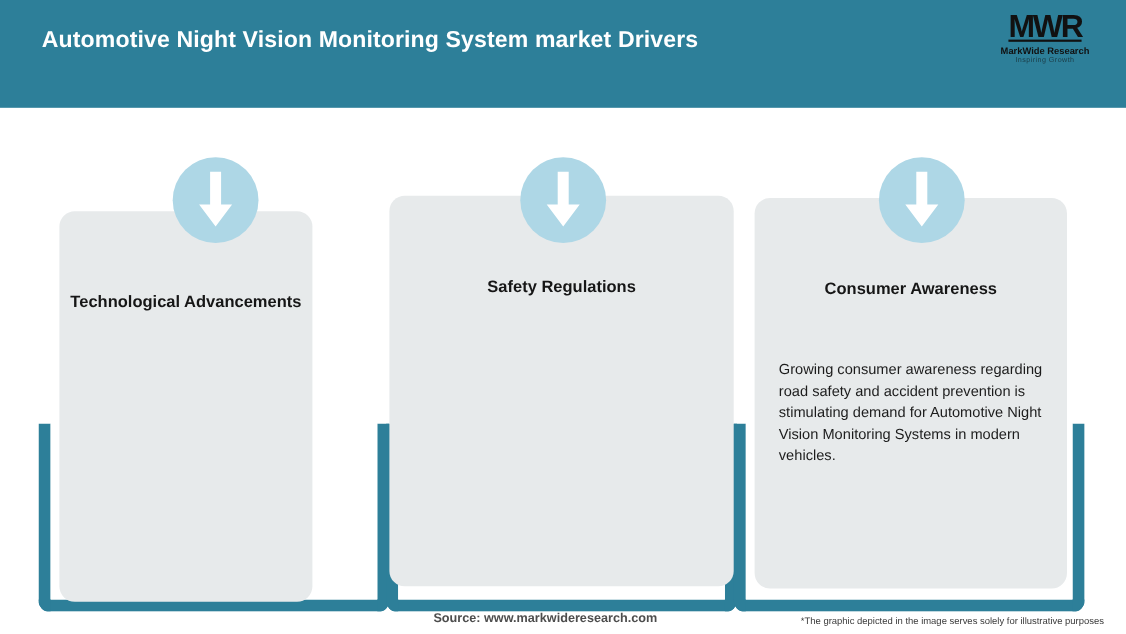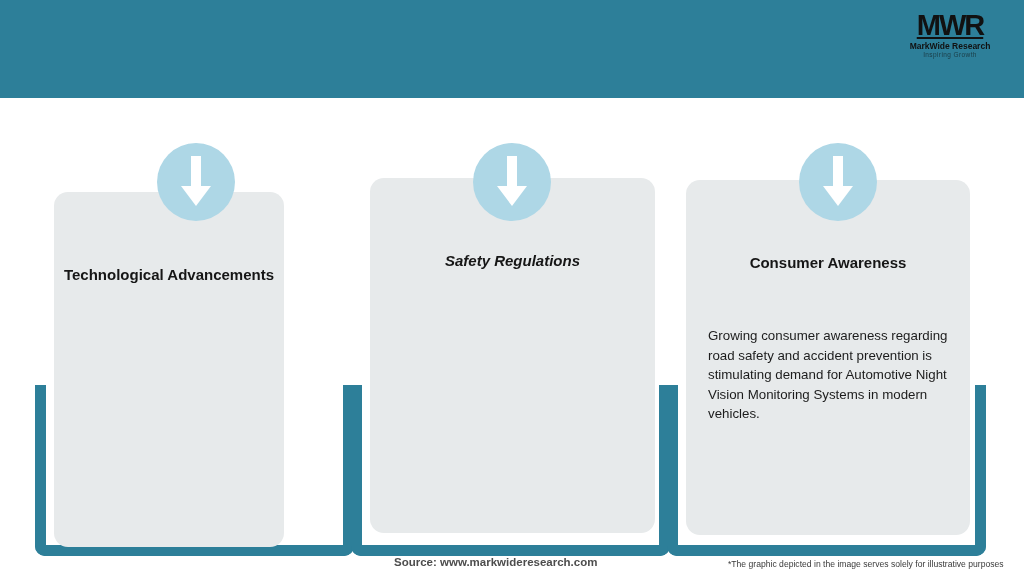--- a/index.html
+++ b/index.html
@@ -93,20 +93,21 @@
     font-size:8.6px;color:#3a3a3a;
     white-space:nowrap;
   }
 </style>
 </head>
 <body>
 
 <div class="page">
 
   <div class="header">
+    <div class="header-title">Automotive Night Vision Monitoring System market Drivers</div>
     <div class="logo">
       <div class="logo-mark">MWR</div>
       <div class="logo-name">MarkWide Research</div>
       <div class="logo-tag">Inspiring Growth</div>
     </div>
   </div>
 
   <div class="bracket" style="left:35px;top:385px;width:297px;height:160px;"></div>
 
   <div class="bracket" style="left:351px;top:385px;width:297px;height:160px;"></div>
@@ -115,21 +116,21 @@
 
   <div class="card" style="left:54px;top:192px;width:230px;height:355px;">
     <div class="card-title">Technological Advancements</div>
   </div>
   <div class="badge" style="left:157px;top:143px;">
     <svg width="36" height="52" viewBox="0 0 36 52" aria-hidden="true">
       <path d="M13 0 H23 V30 H33 L18 50 L3 30 H13 Z" fill="#ffffff"></path>
     </svg>
   </div>
 
-  <div class="card" style="left:370px;top:178px;width:285px;height:355px;font-style:italic;">
+  <div class="card" style="left:354px;top:178px;width:313px;height:355px;">
     <div class="card-title">Safety Regulations</div>
   </div>
   <div class="badge" style="left:473px;top:143px;">
     <svg width="36" height="52" viewBox="0 0 36 52" aria-hidden="true">
       <path d="M13 0 H23 V30 H33 L18 50 L3 30 H13 Z" fill="#ffffff"></path>
     </svg>
   </div>
 
   <div class="card" style="left:686px;top:180px;width:284px;height:355px;">
     <div class="card-title">Consumer Awareness</div>

